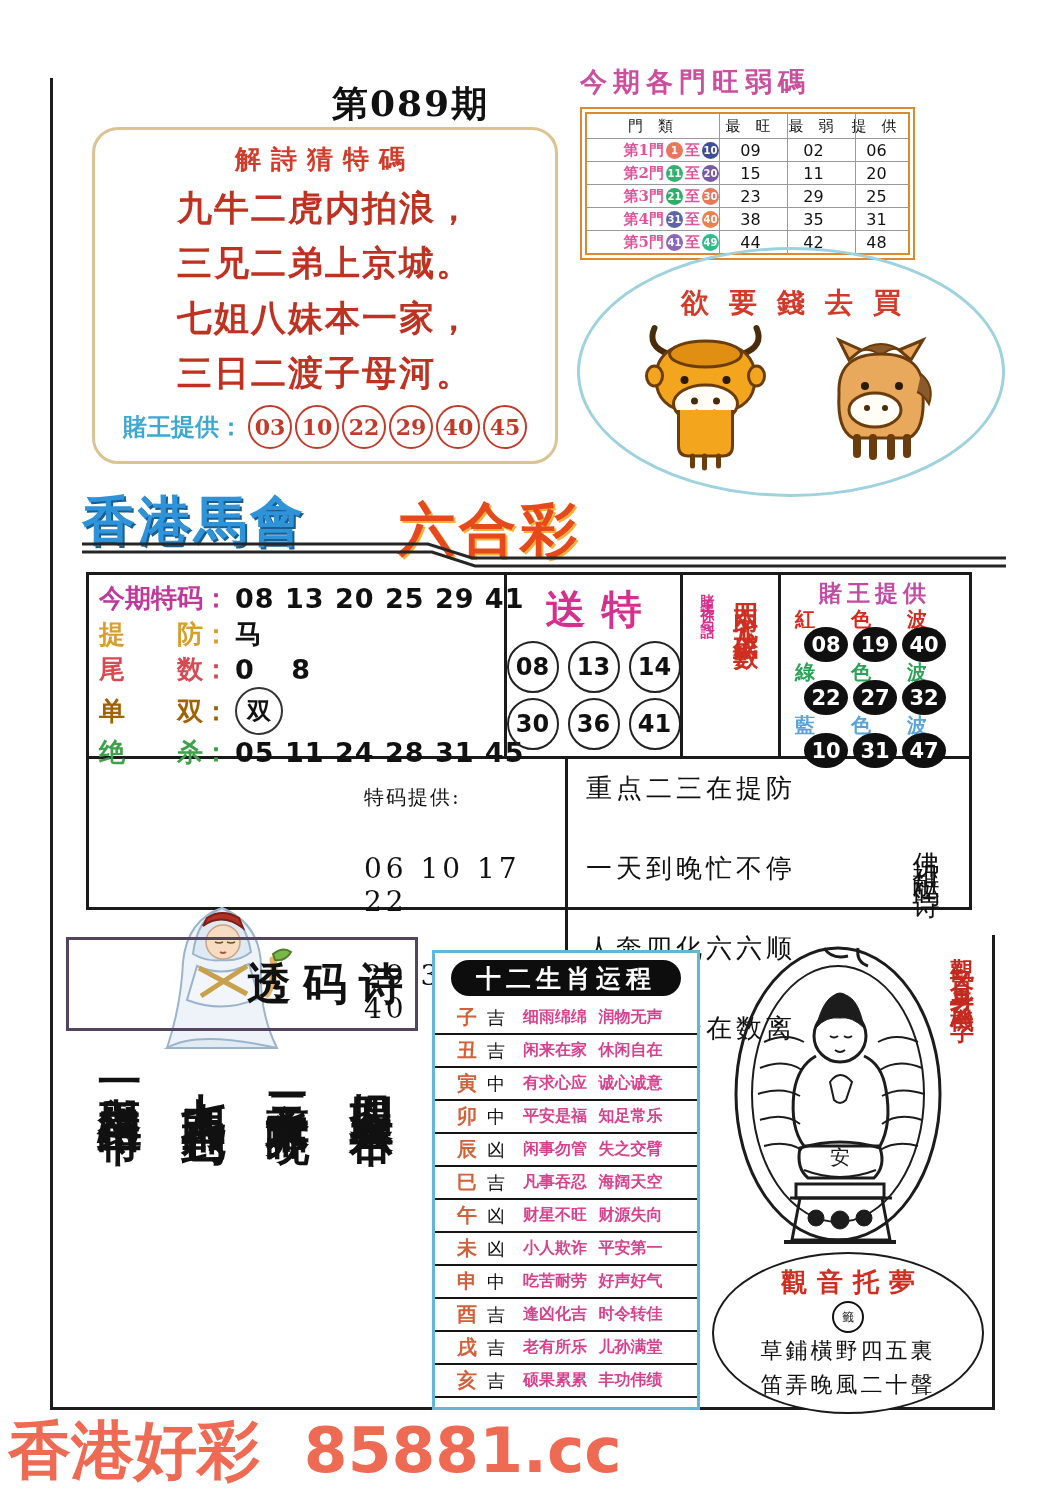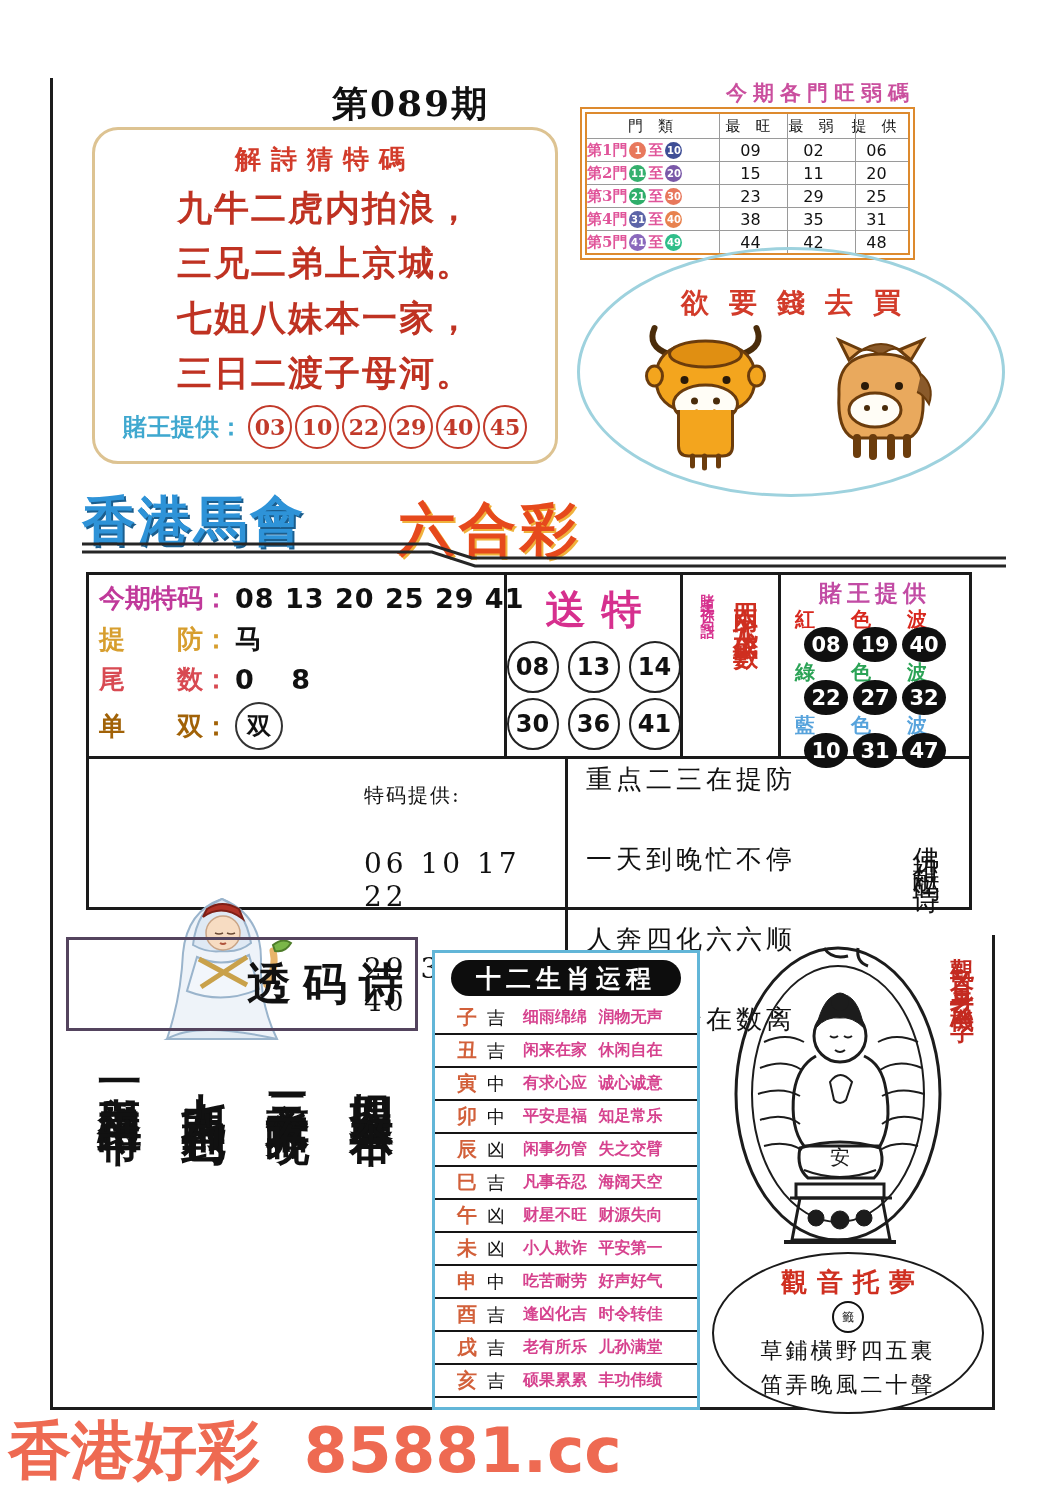--- a/index.html
+++ b/index.html
@@ -17,30 +17,30 @@
   #poem-box{left:92px;top:127px;width:466px;height:337px;border:3px solid #ddc392;border-radius:26px;
             display:flex;flex-direction:column;align-items:center;justify-content:space-evenly;padding:4px 12px;box-sizing:border-box;}
   #poem-box .pb-title{color:#d23b2a;font-size:26px;font-weight:bold;letter-spacing:10px;}
   #poem-box .pb-line{color:#bf3222;font-size:35px;font-weight:bold;letter-spacing:2px;white-space:nowrap;}
   #poem-box .pb-provider{display:flex;align-items:center;gap:3px;}
   #poem-box .pb-provider .lbl{color:#3fa8cf;font-size:24px;font-weight:bold;margin-right:2px;white-space:nowrap;}
   .red-circle-num{width:40px;height:40px;border:2.5px solid #c23a2a;border-radius:50%;color:#c23a2a;
                   font-size:22px;font-weight:bold;display:flex;align-items:center;justify-content:center;flex:0 0 auto;}
 
   
-  #strength-title{left:580px;top:79px;width:335px;text-align:right;color:#ca4f9e;font-size:21px;font-weight:bold;letter-spacing:6px;}
+  #strength-title{left:580px;top:64px;width:335px;text-align:left;color:#ca4f9e;font-size:27px;font-weight:bold;letter-spacing:6px;}
   #strength-wrap{left:580px;top:107px;width:335px;border:2px solid #dd8a2e;padding:3px;box-sizing:border-box;background:#fff;}
   #strength-inner{border:2px solid #dd8a2e;}
   .st-row{display:grid;grid-template-columns:132px 1fr 1fr 1fr;align-items:center;height:22px;}
   .st-row + .st-row{border-top:1px solid #9a9a9a;}
   .st-head{height:24px;font-size:15px;letter-spacing:5px;}
   .st-head > div{text-align:center;}
   .st-cell{text-align:center;font-family:"DejaVu Sans","Liberation Sans",sans-serif;font-size:16px;}
   .st-cell + .st-cell{border-left:0;}
-  .st-gate{color:#e0559a;font-size:15px;font-weight:bold;display:flex;align-items:center;justify-content:flex-start;gap:2px;white-space:nowrap;}
+  .st-gate{color:#e0559a;font-size:15px;font-weight:bold;display:flex;align-items:center;justify-content:flex-end;gap:2px;white-space:nowrap;}
   .tiny-circle{display:inline-flex;width:17px;height:17px;border-radius:50%;color:#fff;font-size:10px;
                align-items:center;justify-content:center;font-family:"DejaVu Sans",sans-serif;font-weight:bold;}
   .st-grid-v{position:absolute;top:0;bottom:0;width:1px;background:#9a9a9a;}
 
   
   #wish-oval{left:577px;top:247px;width:428px;height:250px;border:3px solid #9ed2de;border-radius:50%;
              display:flex;flex-direction:column;align-items:center;box-sizing:border-box;}
   #wish-phrase{margin-top:34px;color:#d23b2a;font-size:28px;font-weight:bold;letter-spacing:20px;text-indent:20px;white-space:nowrap;}
   #wish-animals{display:flex;align-items:flex-end;gap:26px;margin-top:2px;}
 
@@ -80,21 +80,21 @@
   .waves-title{color:#c24ba4;font-size:23px;font-weight:bold;letter-spacing:5px;text-align:center;white-space:nowrap;}
   .wave-label{font-size:20px;font-weight:bold;letter-spacing:36px;text-indent:8px;white-space:nowrap;line-height:1;}
   .wave-nums{display:flex;justify-content:center;gap:5px;margin-top:-2px;}
   .black-oval-num{width:44px;height:35px;background:#101010;border-radius:50%;color:#fff;display:flex;align-items:center;justify-content:center;
                   font-size:21px;font-weight:bold;font-family:"DejaVu Sans",sans-serif;}
   .cellG{width:265px;display:flex;align-items:flex-end;justify-content:center;overflow:hidden;}
   .cellT{width:214px;border-right:3px solid #1a1a1a;box-sizing:border-box;display:flex;flex-direction:column;
          justify-content:space-around;padding:4px 2px 4px 10px;}
   .tema-label{font-size:20px;letter-spacing:2px;}
   .tema-nums{font-size:28px;letter-spacing:4px;}
-  .cellP{flex:1;display:flex;flex-direction:column;justify-content:space-around;padding:3px 0 4px 18px;gap:45px;}
+  .cellP{flex:1;display:flex;flex-direction:column;justify-content:space-around;padding:12px 0 4px 18px;gap:45px;}
   .cellP .pl{font-size:26px;letter-spacing:4px;white-space:nowrap;}
   .cellF{width:86px;display:flex;justify-content:center;align-items:center;}
   .fo-vertical{font-size:27px;letter-spacing:10px;height:150px;}
 
   
   #touma-box{left:66px;top:937px;width:352px;height:94px;border:3px solid #54445e;box-sizing:border-box;
              display:flex;align-items:center;justify-content:flex-end;}
   #touma-title{font-size:44px;font-weight:bold;letter-spacing:12px;text-indent:12px;}
   #touma-cols{left:62px;top:1058px;width:332px;height:350px;writing-mode:vertical-rl;text-orientation:upright;}
   .touma-col{font-size:44px;font-weight:bold;letter-spacing:5px;line-height:1;margin-block-end:40px;}
@@ -274,20 +274,24 @@
             <span class="info-value" style="font-family:'DejaVu Serif',serif;">马</span>
           </div>
         <div class="info-line">
             <span class="info-label lab-tail">尾　　数：</span>
             <span class="info-value" style="letter-spacing:14px;">0 8</span>
           </div>
         <div class="info-line">
             <span class="info-label lab-parity">单　　双：</span>
             <span class="parity-circle">双</span>
           </div>
+        <div class="info-line">
+            <span class="info-label lab-kill">绝　　杀：</span>
+            <span class="info-value">05 11 24 28 31 45</span>
+          </div>
       </div>
       <div class="cellB">
         <div class="songte-title">送特</div>
         <div class="songte-row">
           <span class="black-ring-num">08</span>
           <span class="black-ring-num">13</span>
           <span class="black-ring-num">14</span>
         </div>
         <div class="songte-row">
           <span class="black-ring-num">30</span>

